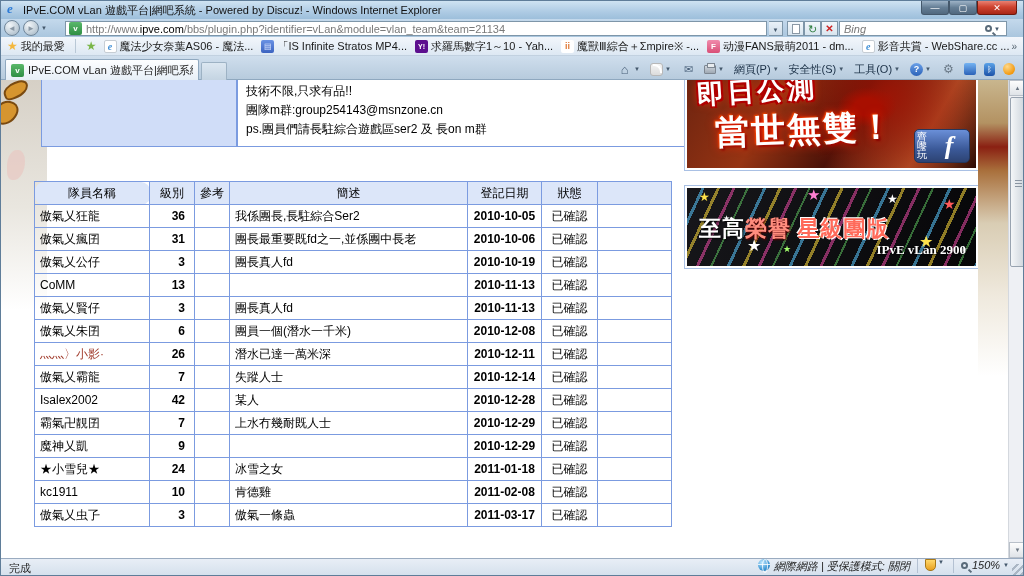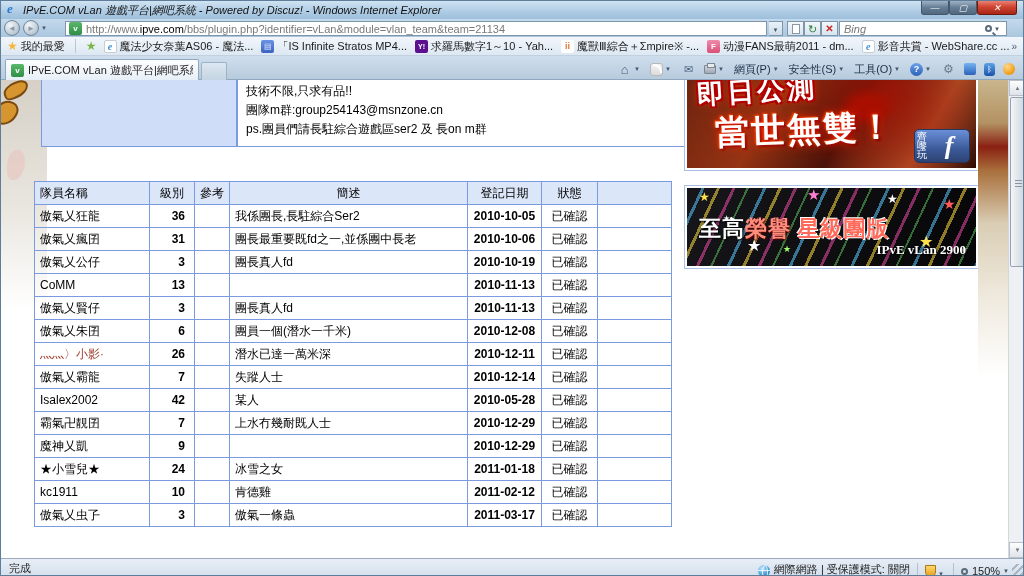--- a/index.html
+++ b/index.html
@@ -2,21 +2,21 @@
 <html><head>
 <meta charset="utf-8">
 <style>
   * { margin:0; padding:0; box-sizing:border-box; }
   html,body { width:1024px; height:576px; overflow:hidden; }
   body { font-family:"Liberation Sans", sans-serif; font-size:11px; color:#1a1a1a; }
   .screen { position:absolute; top:0; left:0; width:1024px; height:576px; border:1px solid #5f7d99; background:#fff; overflow:hidden; }
 
   
   .titlebar { position:absolute; top:0; left:0; width:100%; height:18px;
-    background:linear-gradient(#cfe3f2,#aecbe4 60%,#9dbfdb); display:flex; align-items:center; padding-left:5px;font-style:italic; }
+    background:linear-gradient(#cfe3f2,#aecbe4 60%,#9dbfdb); display:flex; align-items:center; padding-left:5px; }
   .ie-ico { width:13px; height:13px; display:inline-block; margin-right:4px; position:relative; }
   .ie-ico::before { content:"e"; position:absolute; top:-3px; left:1px; font:italic bold 13px "Liberation Serif", serif; color:#2e7cd6; }
   .title-text { font-size:11px; color:#111; white-space:nowrap; }
   .winbtns { position:absolute; top:0; right:6px; display:flex; }
   .wb { width:28px; height:14px; border:1px solid #45586b; border-top:none; border-radius:0 0 3px 3px;
     background:linear-gradient(#8ea6bb,#5f7editor 50%,#4a6075); background:linear-gradient(#9db2c6,#657e95 50%,#51687e);
     display:flex; align-items:center; justify-content:center; color:#fff; font-size:9px; }
   .wb-close { width:40px; background:linear-gradient(#e98172,#cf4431 45%,#a92616); border-color:#6e190e; }
   .wb span { line-height:10px; }
 
@@ -98,21 +98,21 @@
   .infobox { position:absolute; left:236px; top:-4px; width:528px; height:71px; background:#fff; border:1px solid #7b9be0; }
   .info-lines { position:absolute; left:8px; top:5px; right:20px; font-size:12px; color:#000; line-height:19px; white-space:nowrap; overflow:hidden; }
   .ib-scroll { position:absolute; right:1px; top:1px; width:15px; height:65px; background:#f2f3f6; border-left:1px solid #dcdcdc; }
   .ib-thumb { position:absolute; top:0; left:2px; width:11px; height:9px; background:#cfd4da; border:1px solid #aab2bb; }
   .ib-down { position:absolute; bottom:0; left:0; width:15px; height:13px; background:linear-gradient(#fdfdfd,#e4e7ea); border-top:1px solid #cfcfcf; text-align:center; color:#8a939c; font-size:6px; line-height:13px; }
 
   .table-wrap { position:absolute; left:33px; top:101px; width:645px; height:377px; overflow:hidden; }
   table { border-collapse:collapse; table-layout:fixed; width:637px; font-size:12px; }
   th,td { border:1px solid #7b9be0; height:23px; padding:1px 5px; overflow:hidden; white-space:nowrap; color:#000; }
   thead th { background:#dce6f9; font-weight:normal; text-align:center; }
-  thead th:first-child { text-align:left; }
+  thead th:first-child { text-align:center;border-radius:9px; }
   td.c1 { text-align:right; font-weight:bold; padding-right:9px; }
   td.c4 { text-align:center; font-weight:bold; }
   td.c5 { text-align:center; }
 
   .ad { position:absolute; left:683px; width:295px; background:#fff; border:1px solid #a9c0e4; padding:2px; }
   .ad1 { top:-4px; height:95px; }
   .ad1-inner { position:relative; width:100%; height:100%; overflow:hidden;
     background:radial-gradient(circle at 70% 20%, rgba(160,20,5,.9), rgba(0,0,0,0) 45%),
       linear-gradient(120deg,#6e2410,#963413 30%,#4a1208 55%,#b2542a 80%,#2e0b04); }
   .ad1-l1 { position:absolute; left:10px; top:-6px; font-size:27px; font-weight:bold; color:#fff; letter-spacing:3px;
@@ -151,21 +151,21 @@
     border:1px solid #b9c0c9; color:#6b7682; font-size:6px; text-align:center; line-height:15px; }
   .vs-up { top:0; } .vs-dn { bottom:0; }
   .vs-thumb { position:absolute; left:1px; top:17px; width:15px; height:170px; border:1px solid #98a3b0; border-radius:2px;
     background:linear-gradient(90deg,#f4f6f8,#cfd6dd); }
   .vs-grip { position:absolute; left:4px; top:82px; width:7px; height:1px; background:#8a95a2; box-shadow:0 3px 0 #8a95a2, 0 6px 0 #8a95a2; }
 
   
   .statusbar { position:absolute; top:557px; left:0; width:1024px; height:19px;
     background:linear-gradient(#e8eef6,#d3dfec); border-top:1px solid #9aabc0; display:flex; align-items:center; color:#222; }
   .sb-done { margin-left:8px; }
-  .sb-right { margin-left:auto; display:flex; align-items:flex-end; height:100%; }
+  .sb-right { margin-left:auto; display:flex; align-items:flex-start; height:100%;font-style:italic; }
   .globe { width:12px; height:12px; border-radius:50%; background:radial-gradient(circle at 35% 30%, #bfe8ff, #3e97d4 60%, #1b6aa8); position:relative; margin-right:4px; }
   .globe::before { content:""; position:absolute; left:0; top:5px; width:12px; height:1px; background:rgba(255,255,255,.8); }
   .globe::after { content:""; position:absolute; left:4px; top:0; width:4px; height:12px; border-radius:50%; border:1px solid rgba(255,255,255,.8); }
   .sb-sep { width:1px; height:14px; background:#b4c1d2; margin:0 7px; }
   .shield { width:11px; height:12px; background:linear-gradient(#ffd76a,#e8a020); border-radius:0 0 5px 5px; border:1px solid #a87818; }
   .sb-zoom { display:flex; align-items:center; margin-right:14px; }
   .grip { position:absolute; right:1px; bottom:1px; width:12px; height:12px;
     background:repeating-linear-gradient(135deg, rgba(0,0,0,0) 0 3px, #aab6c4 3px 5px); }
 </style>
 </head>
@@ -415,21 +415,21 @@
               <td class="c3">失蹤人士</td>
               <td class="c4">2010-12-14</td>
               <td class="c5">已確認</td>
               <td class="c6"></td>
             </tr>
             <tr>
               <td class="c0">Isalex2002</td>
               <td class="c1">42</td>
               <td class="c2"></td>
               <td class="c3">某人</td>
-              <td class="c4">2010-05-28</td>
+              <td class="c4">2010-12-28</td>
               <td class="c5">已確認</td>
               <td class="c6"></td>
             </tr>
             <tr>
               <td class="c0">霸氣卍靚囝</td>
               <td class="c1">7</td>
               <td class="c2"></td>
               <td class="c3">上水冇幾耐既人士</td>
               <td class="c4">2010-12-29</td>
               <td class="c5">已確認</td>
@@ -451,21 +451,21 @@
               <td class="c3">冰雪之女</td>
               <td class="c4">2011-01-18</td>
               <td class="c5">已確認</td>
               <td class="c6"></td>
             </tr>
             <tr>
               <td class="c0">kc1911</td>
               <td class="c1">10</td>
               <td class="c2"></td>
               <td class="c3">肯德雞</td>
-              <td class="c4">2011-02-12</td>
+              <td class="c4">2011-02-08</td>
               <td class="c5">已確認</td>
               <td class="c6"></td>
             </tr>
             <tr>
               <td class="c0">傲氣乂虫孒</td>
               <td class="c1">3</td>
               <td class="c2"></td>
               <td class="c3">傲氣一條蟲</td>
               <td class="c4">2011-03-17</td>
               <td class="c5">已確認</td>

